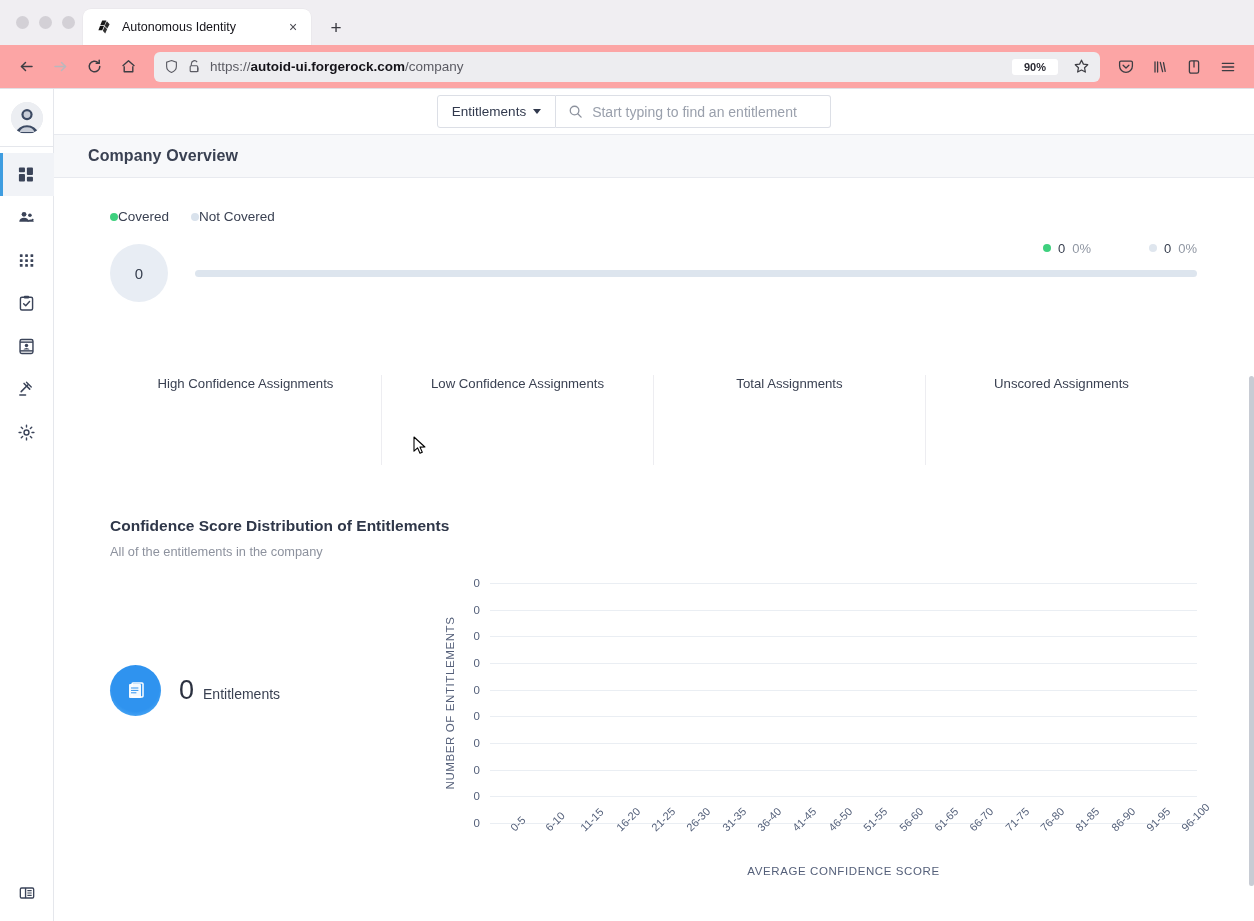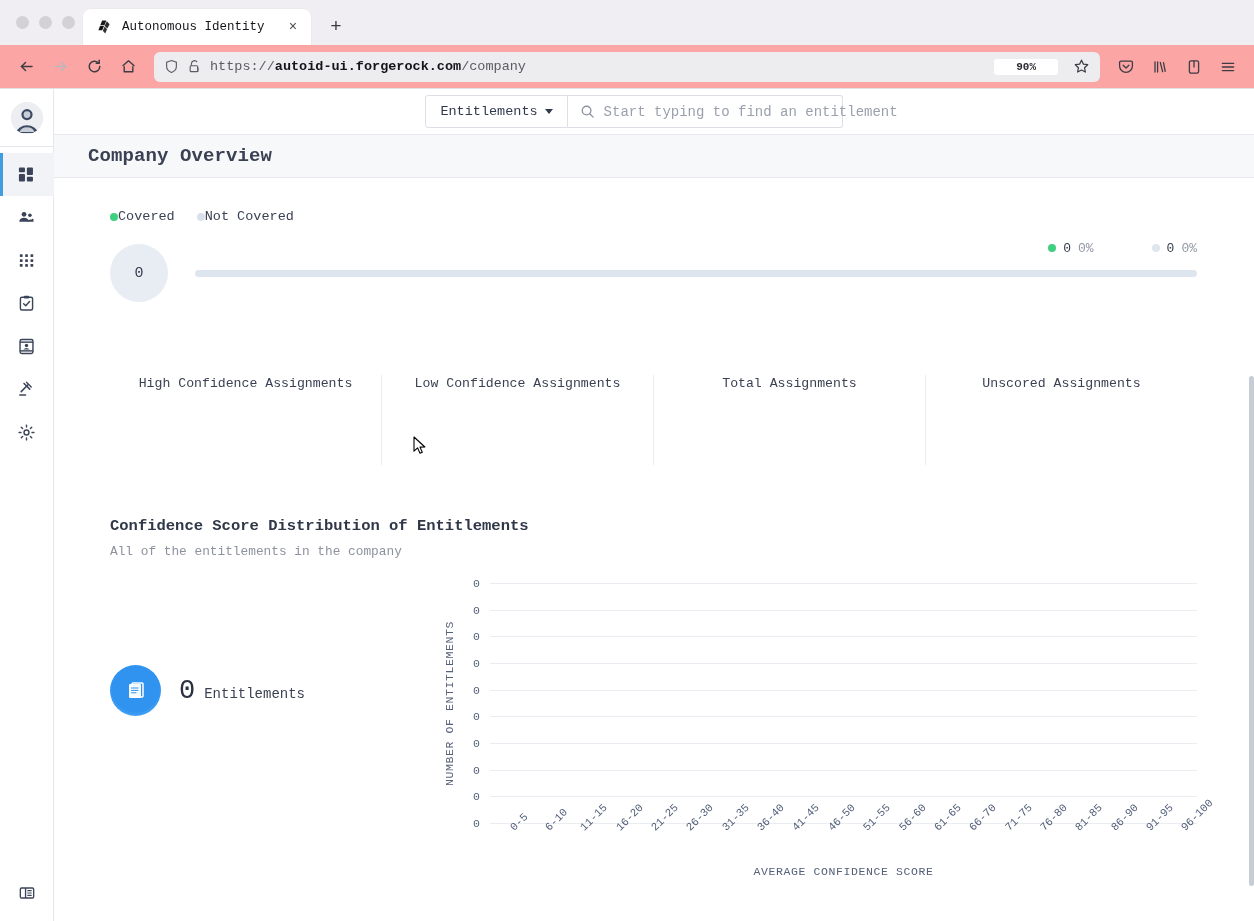--- a/index.html
+++ b/index.html
@@ -6,21 +6,21 @@
   * { box-sizing: border-box; }
   html, body {
     margin: 0; padding: 0;
     width: 1254px; height: 921px;
     overflow: hidden;
     font-family: "Liberation Sans", "DejaVu Sans", sans-serif;
     background: #ffffff;
   }
 
   
-  .browser { width: 1254px; height: 921px; display: flex; flex-direction: column; font-family: Liberation Mono, monospace; }
+  .browser { width: 1254px; height: 921px; display: flex; flex-direction: column; }
 
   .tabstrip {
     height: 45px; background: #f0eef2; display: flex; align-items: flex-end;
     padding-left: 10px; position: relative; flex: 0 0 45px;
   }
   .traffic { display: flex; align-items: center; gap: 10px; height: 45px; padding: 0 8px 0 6px; }
   .light { width: 13px; height: 13px; border-radius: 50%; background: #d3d0d6; }
 
   .tab {
     height: 36px; width: 228px; background: #ffffff; border-radius: 8px 8px 0 0;
@@ -56,21 +56,21 @@
   .urlbar {
     flex: 1 1 auto; height: 30px; margin: 0 8px; background: #ededf0; border-radius: 6px;
     display: flex; align-items: center; padding: 0 6px 0 10px; gap: 8px;
   }
   .url-text {
     flex: 1 1 auto; font-size: 13.5px; color: #5b5b63; white-space: nowrap; overflow: hidden;
   }
   .url-text .host { color: #15141a; font-weight: 600; }
   .zoom-badge {
     font-size: 11px; font-weight: 700; color: #2b2b33; background: #fff; border-radius: 3px;
-    padding: 2px 22px; margin-right: 2px;
+    padding: 2px 12px; margin-right: 2px;
   }
   .star { width: 26px; height: 26px; display: flex; align-items: center; justify-content: center; color: #3d3d43; }
   .toolbar-right { display: flex; align-items: center; gap: 2px; }
 
   
   .app { flex: 1 1 auto; display: flex; min-height: 0; background: #ffffff; position: relative; }
 
   .sidebar {
     width: 54px; flex: 0 0 54px; background: #ffffff; border-right: 1px solid #e5e7ec;
     display: flex; flex-direction: column; align-items: center; position: relative;
@@ -114,21 +114,21 @@
   .search-field {
     width: 275px; border: 1px solid #dcdfe6; border-left: none; border-radius: 0 3px 3px 0;
     background: #fff; display: flex; align-items: center; gap: 9px; padding: 0 12px;
   }
   .search-ph { font-size: 14px; color: #9aa0ac; white-space: nowrap; }
 
   .pagehead {
     height: 43px; flex: 0 0 43px; background: #f7f8fa; border-bottom: 1px solid #e8eaef;
     display: flex; align-items: center; padding-left: 34px;
   }
-  .pagetitle { font-size: 19px; color: #3a4152; letter-spacing: .1px; }
+  .pagetitle { font-size: 16px; color: #3a4152; letter-spacing: .1px; }
 
   .scrollarea { flex: 1 1 auto; min-height: 0; overflow: hidden; position: relative; background:#fff; }
   .panel { padding: 28px 57px 0 56px; }
 
   
   .card-head { display: flex; align-items: flex-start; justify-content: space-between; }
   .card-title { font-size: 15.5px; font-weight: 700; color: #2f3749; margin: 0; }
   .card-sub { font-size: 12.8px; color: #8d929e; margin: 9px 0 0 0; }
 
   .legend { display: flex; align-items: center; gap: 22px; padding-top: 3px; }

